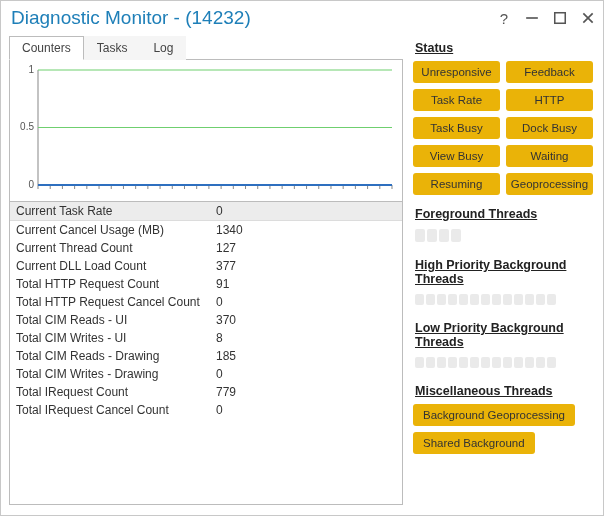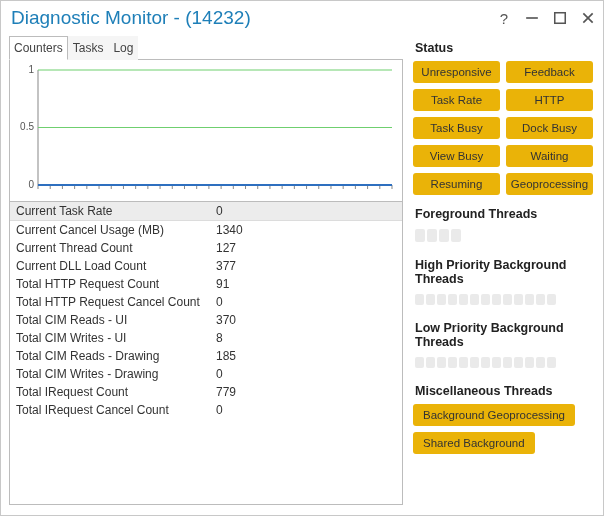--- a/index.html
+++ b/index.html
@@ -36,21 +36,21 @@
     .content {
       display: flex;
       flex: 1;
       padding: 2px 10px 10px 8px;
       gap: 10px;
       overflow: hidden;
     }
     .left { flex: 1; display: flex; flex-direction: column; min-width: 0; }
     .tabs { display: flex; border-bottom: 1px solid #bcbcbc; }
     .tab {
-      padding: 4px 4px;
+      padding: 4px 12px;
       border: 1px solid transparent;
       border-bottom: none;
       background: #f5f5f5;
       color: #444;
       cursor: pointer;
       position: relative;
       top: 1px;
       font-size: 12px;
     }
     .tab.active {
@@ -74,21 +74,21 @@
       font-size: 12px;
     }
     .row {
       display: flex;
       padding: 2px 6px;
     }
     .row.header { background: #ececec; border-bottom: 1px solid #dcdcdc; }
     .row .label { flex: 0 0 200px; }
     .row .value { flex: 1; }
     .right { width: 180px; display: flex; flex-direction: column; }
-    .section-title { font-weight: 600; margin: 6px 0 6px 2px; font-size: 12.5px; color: #222; }
+    .section-title { font-weight: 600; margin: 6px 0 6px 2px; font-size: 12.5px; color: #222; text-decoration: underline; }
     .btn-grid { display: grid; grid-template-columns: 1fr 1fr; gap: 6px; margin-bottom: 6px; }
     .btn-stack { display: flex; flex-direction: column; gap: 6px; align-items: flex-start; margin-bottom: 0; }
     .pill-btn {
       background: #eab308;
       border: none;
       border-radius: 3px;
       padding: 5px 4px;
       font-size: 11.5px;
       color: #333;
       cursor: pointer;

